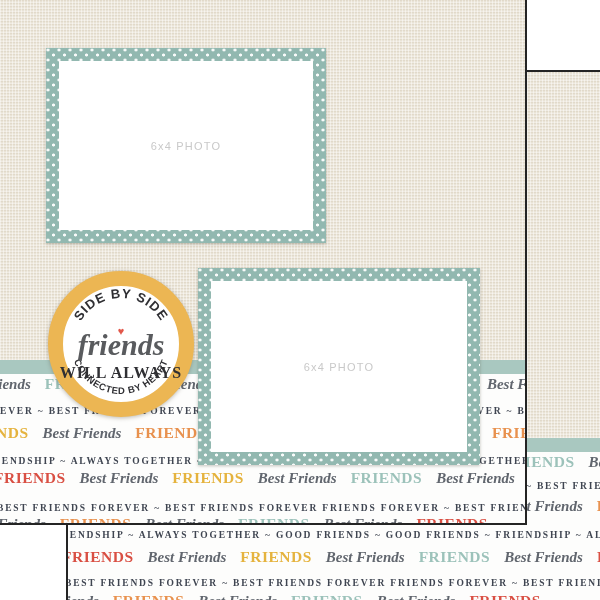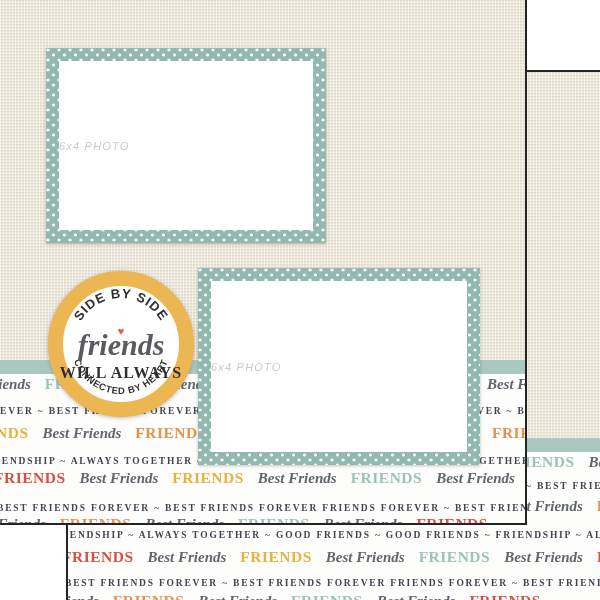--- a/index.html
+++ b/index.html
@@ -24,21 +24,21 @@
   .seg-teal{color:var(--teal_word);} .seg-red{color:var(--red);}
   .seg-orange{color:var(--orange);} .seg-yellow{color:var(--yellow);}
   
   .frame{position:absolute;background-color:var(--teal_frame);
     background-image:
       radial-gradient(circle, rgba(255,255,255,.95) 1.1px, rgba(255,255,255,0) 1.9px),
       radial-gradient(circle, rgba(255,255,255,.95) 1.1px, rgba(255,255,255,0) 1.9px);
     background-size:11px 10px,11px 10px;background-position:2px 2px,7.5px 7px;
     box-shadow:0 1px 3px rgba(90,85,70,.35);}
   .frame-inner{position:absolute;left:13px;top:13px;right:13px;bottom:13px;background:#fff;
-    display:flex;align-items:center;font-style:italic;}
+    display:flex;align-items:center;justify-content:center;}
   .photo-label{font-family:"Liberation Sans",sans-serif;font-size:11px;letter-spacing:1.2px;color:#c9c9c9;}
   
   #badge{position:absolute;left:48px;top:271px;width:146px;height:146px;}
   .badge-circle{position:absolute;inset:0;border-radius:50%;background:#fff;
     border:15px solid var(--gold);box-sizing:border-box;box-shadow:0 1px 4px rgba(90,85,70,.4);}
   .badge-text{position:absolute;left:0;width:146px;text-align:center;color:#2f2f33;}
   .bt-or{top:37px;font-family:"Liberation Sans",sans-serif;font-size:8.5px;font-weight:bold;}
   .bt-miles{top:46px;font-family:"Liberation Sans",sans-serif;font-size:9.5px;font-weight:bold;letter-spacing:.5px;}
   .bt-heart{top:55px;font-size:11px;color:var(--heart);line-height:10px;}
   .bt-friends{top:57px;font-size:30px;font-weight:bold;font-style:italic;color:#595b5e;line-height:34px;}

